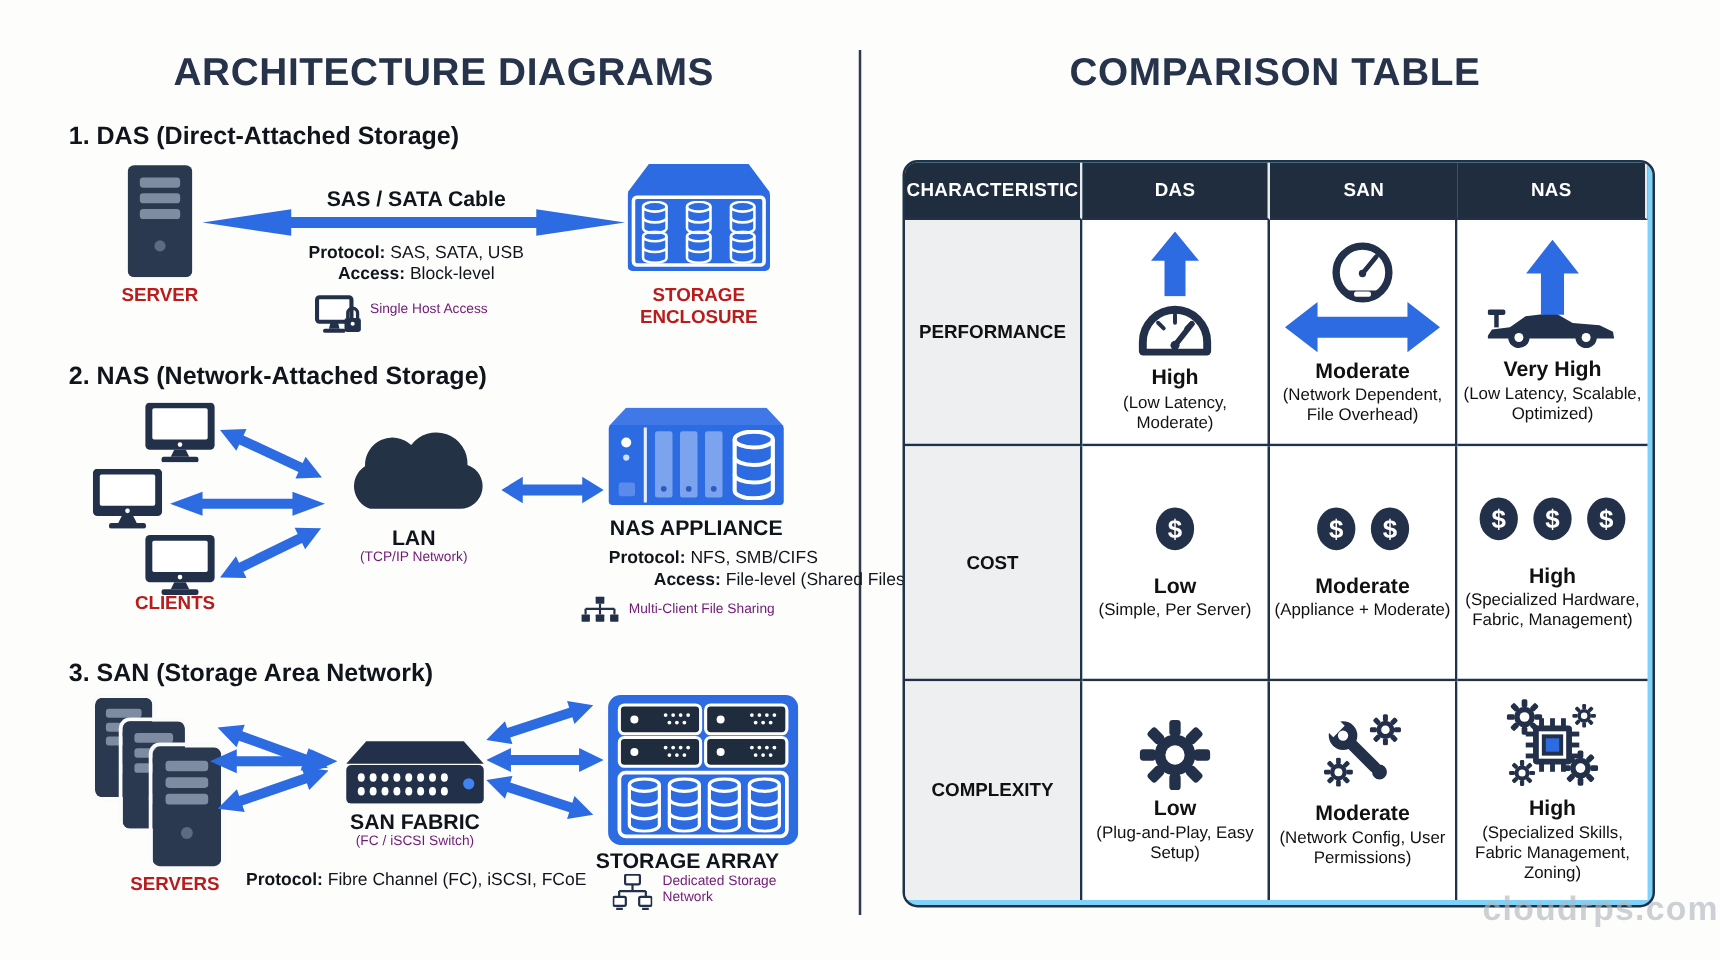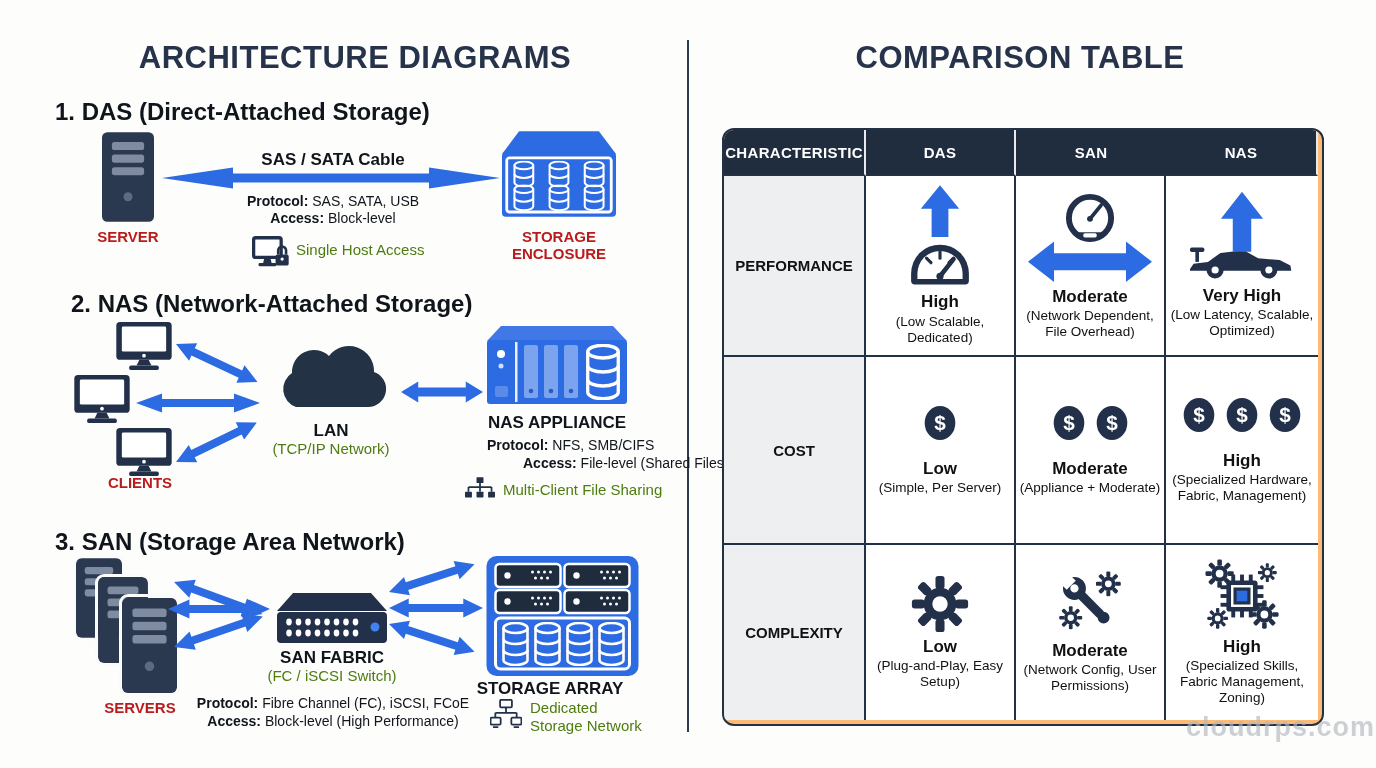--- a/index.html
+++ b/index.html
@@ -3,38 +3,38 @@
 <meta charset="utf-8">
 <style>
   html,body{margin:0;padding:0;background:#fdfdfc;}
   body{font-family:"Liberation Sans","DejaVu Sans",sans-serif;color:#111;}
   #stage{position:relative;width:1376px;height:768px;overflow:hidden;background:#fdfdfc;}
   .abs{position:absolute;}
   svg{display:block;}
 
   
   .big-title{font-size:31px;font-weight:bold;color:#26334a;letter-spacing:.5px;text-align:center;}
-  .sec-heading{font-size:24px;font-weight:bold;color:#10151c;}
+  .sec-heading{font-size:20px;font-weight:bold;color:#10151c;}
   .node-label{font-weight:bold;font-size:15px;color:#b91c1c;text-align:center;}
   .node-label-lg{font-weight:bold;font-size:17px;color:#10151c;text-align:center;}
-  .sub-label{font-size:15px;color:#4d7c0f;text-align:center;}
+  .sub-label{font-size:11px;color:#701a75;text-align:center;}
   .spec-line{font-size:14px;color:#10151c;white-space:nowrap;}
   .spec-line b{font-weight:bold;}
   .centered{text-align:center;}
 
   
   .arrow-lr{background:#2c6be2;clip-path:polygon(0 50%,21% 2%,21% 30%,79% 30%,79% 2%,100% 50%,79% 98%,79% 70%,21% 70%,21% 98%);}
   .arrow-up{background:#2c6be2;clip-path:polygon(50% 0,98% 45%,71% 45%,71% 100%,29% 100%,29% 45%,2% 45%);}
 
   
   .divider{width:2px;background:#2c3b50;}
 
   
   .cmp-table{left:722px;top:128px;width:598px;height:594px;border:2px solid #223246;border-radius:12px;overflow:hidden;
-    display:grid;grid-template-columns:142px 150px 150px 152px;grid-template-rows:46px 181px 188px 175px;background:#fdba74;}
+    display:grid;grid-template-columns:142px 150px 150px 152px;grid-template-rows:46px 181px 188px 175px;background:#7dd3fc;}
   .th{background:#202d3f;color:#fff;font-weight:bold;font-size:15px;letter-spacing:.3px;
     display:flex;align-items:center;justify-content:center;border-bottom:2px solid #223246;}
   .th.sep{border-right:2px solid #e8eaee;}
   .rowlab{background:#edeff1;font-weight:bold;font-size:15px;display:flex;align-items:center;justify-content:center;
     border-right:2px solid #223246;border-bottom:2px solid #223246;}
   .cell{background:#fff;display:flex;flex-direction:column;align-items:center;justify-content:center;
     border-right:2px solid #223246;border-bottom:2px solid #223246;padding:6px 2px;}
   .cell.last-col,.rowlab.last-col,.th.last-col{border-right:none;}
   .cell.last-row,.rowlab.last-row{border-bottom:none;}
   .cell-value{font-weight:bold;font-size:17px;margin-top:5px;line-height:1.1;text-align:center;}
@@ -330,21 +330,21 @@
   <svg class="abs" style="left:252px;top:236px;" width="38" height="33">
       <use href="#sym-monitor-lock"></use>
     </svg>
   <div class="abs sub-label" style="left:296px;top:241px;text-align:left;">Single Host Access</div>
 
   <svg class="abs" style="left:502px;top:131px;" width="114" height="86">
       <use href="#sym-enclosure"></use>
     </svg>
   <div class="abs node-label" style="left:489px;top:228px;width:140px;">STORAGE ENCLOSURE</div>
 
-  <div class="abs sec-heading" style="left:55px;top:290px;margin-left:16px;">2. NAS (Network-Attached Storage)</div>
+  <div class="abs sec-heading" style="left:55px;top:290px;">2. NAS (Network-Attached Storage)</div>
 
   <svg class="abs" style="left:116px;top:322px;" width="56" height="48">
       <use href="#sym-monitor"></use>
     </svg>
   <svg class="abs" style="left:74px;top:375px;" width="56" height="48">
       <use href="#sym-monitor"></use>
     </svg>
   <svg class="abs" style="left:116px;top:428px;" width="56" height="48">
       <use href="#sym-monitor"></use>
     </svg>
@@ -396,23 +396,20 @@
 
   <svg class="abs" style="left:276px;top:591px;" width="112" height="52">
       <use href="#sym-switch"></use>
     </svg>
   <div class="abs node-label-lg" style="left:262px;top:648px;width:140px;">SAN FABRIC</div>
   <div class="abs sub-label" style="left:252px;top:667px;width:160px;">(FC / iSCSI Switch)</div>
 
   <div class="abs spec-line centered" style="left:193px;top:695px;width:280px;">
     <b>Protocol:</b> <span>Fibre Channel (FC), iSCSI, FCoE</span>
   </div>
-  <div class="abs spec-line centered" style="left:193px;top:713px;width:280px;">
-    <b>Access:</b> <span>Block-level (High Performance)</span>
-  </div>
 
   <div class="abs arrow-lr" style="left:389px;top:582px;width:90px;height:20px;transform:rotate(-18deg);transform-origin:left center;"></div>
   <div class="abs arrow-lr" style="left:389px;top:598px;width:94px;height:20px;"></div>
   <div class="abs arrow-lr" style="left:389px;top:614px;width:90px;height:20px;transform:rotate(18deg);transform-origin:left center;"></div>
 
   <svg class="abs" style="left:486px;top:556px;" width="153" height="120">
       <use href="#sym-array"></use>
     </svg>
   <div class="abs node-label-lg" style="left:474px;top:679px;width:152px;">STORAGE ARRAY</div>
   <svg class="abs" style="left:490px;top:699px;" width="32" height="30">
@@ -429,21 +426,21 @@
 
     <div class="rowlab">PERFORMANCE</div>
     <div class="cell">
       <div class="icon-stack">
         <div class="arrow-up" style="width:40px;height:52px;"></div>
         <svg class="navy" width="66" height="56" style="margin-top:-5px;">
             <use href="#sym-gauge-dome"></use>
           </svg>
       </div>
       <div class="cell-value">High</div>
-      <div class="cell-detail">(Low Scalable, Dedicated)</div>
+      <div class="cell-detail">(Low Latency, Moderate)</div>
     </div>
     <div class="cell">
       <div class="icon-stack">
         <svg class="navy" width="54" height="54">
             <use href="#sym-speedo"></use>
           </svg>
         <div class="arrow-lr" style="width:124px;height:42px;margin-top:-4px;"></div>
       </div>
       <div class="cell-value">Moderate</div>
       <div class="cell-detail">(Network Dependent, File Overhead)</div>

